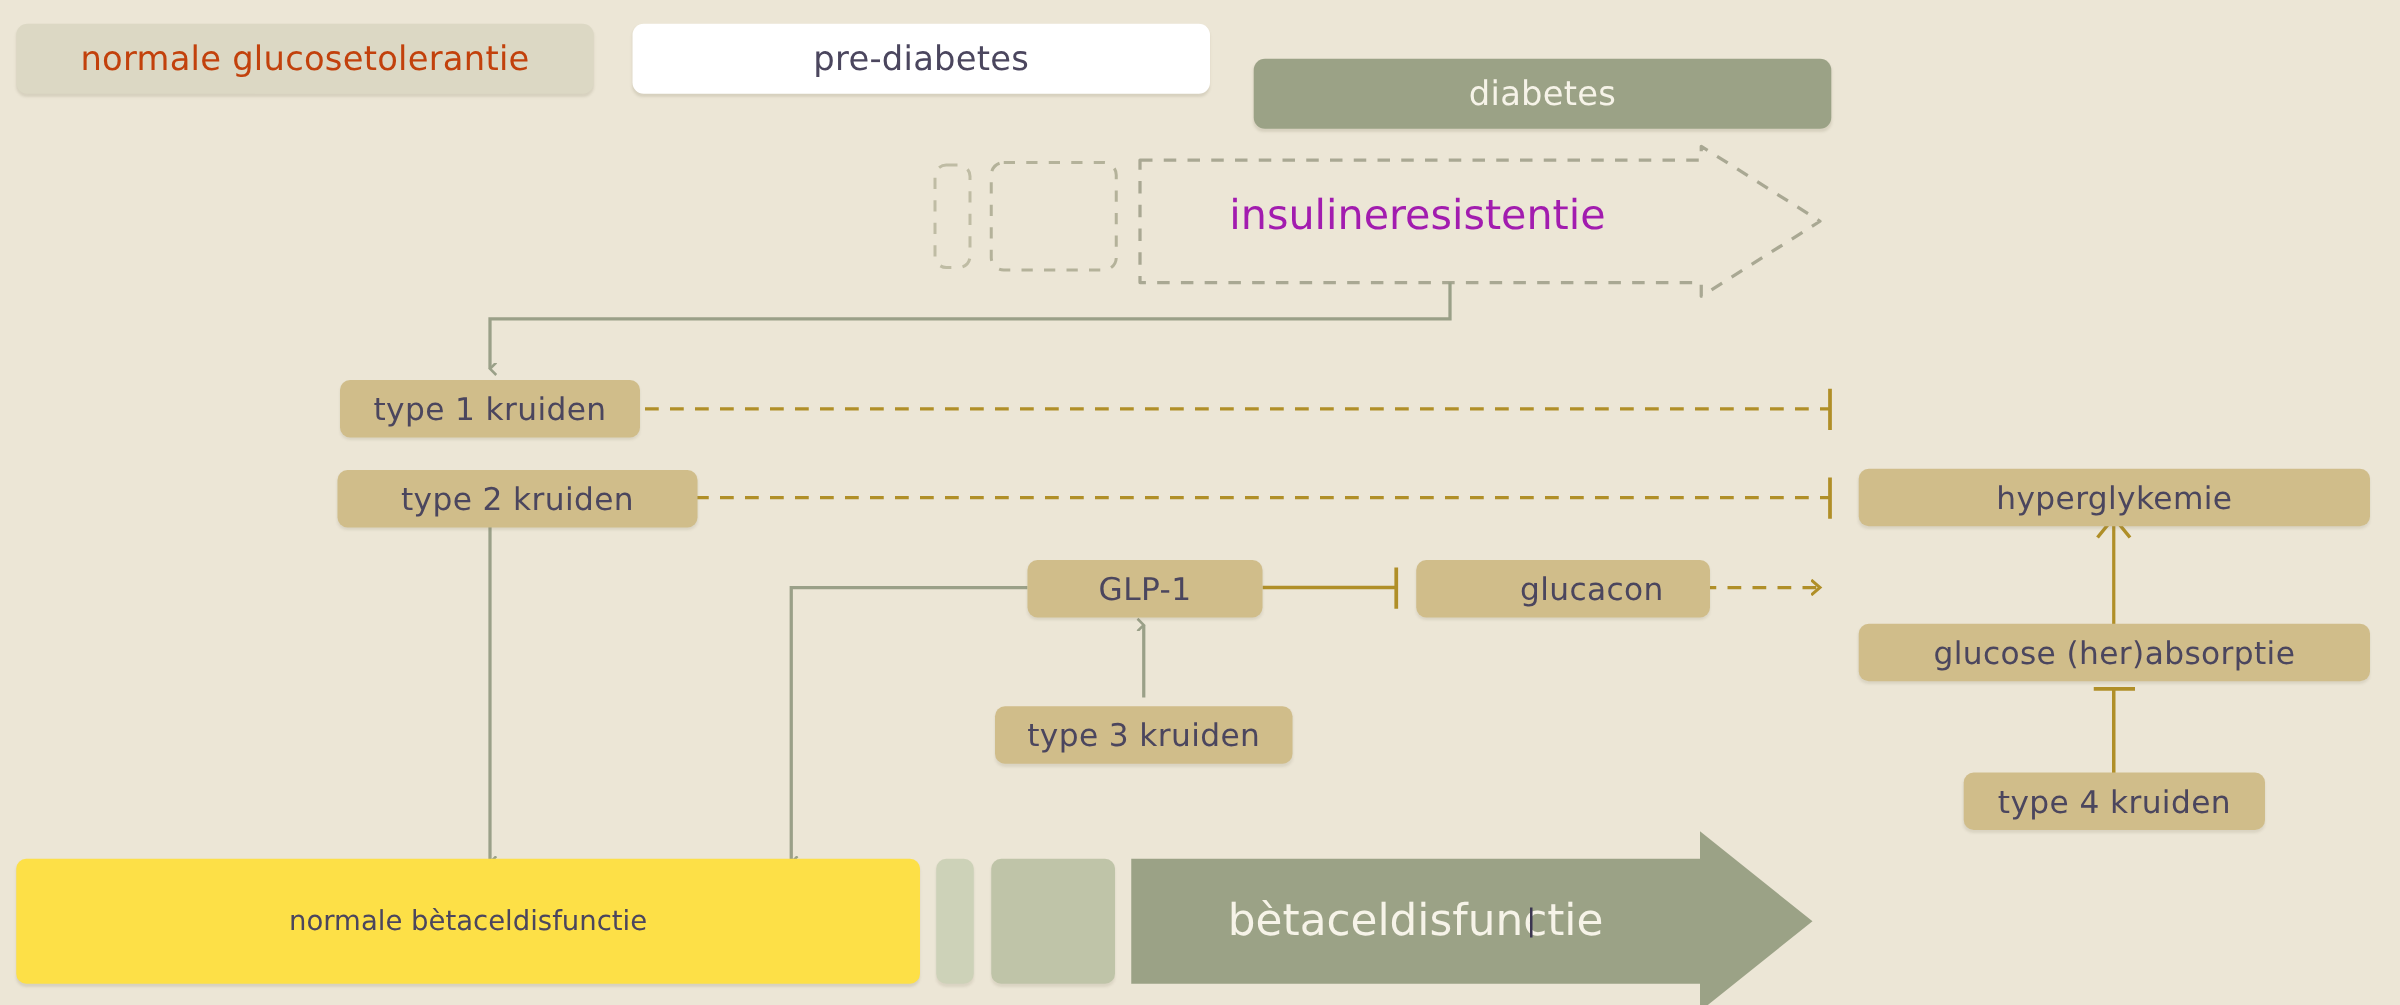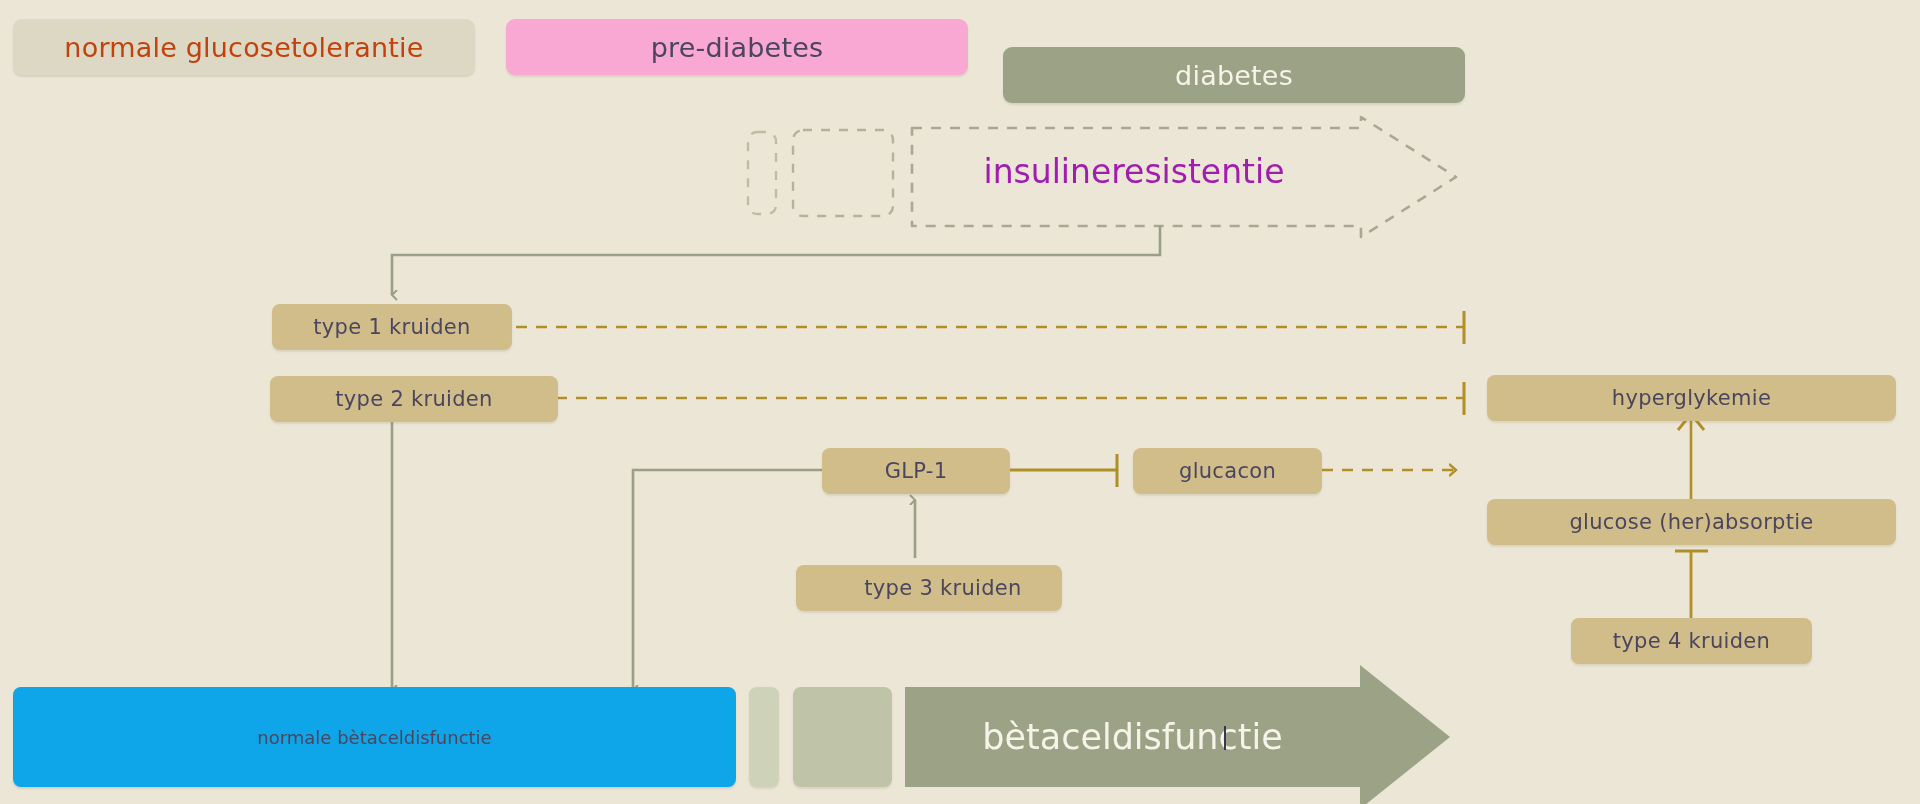--- a/index.html
+++ b/index.html
@@ -23,48 +23,48 @@
     position: absolute;
     border-radius: 9px;
     display: flex;
     align-items: center;
     justify-content: center;
     font-size: 27px;
     letter-spacing: .2px;
     box-shadow: 0 2px 2px rgba(120,115,90,.18);
   }
   .stage-normal { background: #dcd8c4; color: #c2410c; }
-  .stage-pre    { background: #f9a8d4; color: #4b465e; }
+  .stage-pre    { background: #ffffff; color: #4b465e; }
   .stage-diab   { background: #9ba286; color: #f6f3e8; }
 
   
   .node {
     position: absolute;
     background: #d0bd8a;
     color: #4b465e;
     border-radius: 8px;
     display: flex;
     align-items: center;
     justify-content: center;
-    font-size: 21px;
+    font-size: 25px;
     letter-spacing: .3px;
     box-shadow: 0 2px 2px rgba(120,115,90,.15);
     white-space: nowrap;
   }
 
   
   .bottom-normal {
     position: absolute;
-    background: #0ea5e9;
+    background: #fde047;
     color: #4b465e;
     border-radius: 8px;
     display: flex;
     align-items: center;
     justify-content: center;
-    font-size: 18px;
+    font-size: 22px;
     box-shadow: 0 2px 2px rgba(120,115,90,.18);
   }
   .blk {
     position: absolute;
     border-radius: 8px;
     box-shadow: 0 2px 2px rgba(120,115,90,.15);
   }
   .blk-a { background: #cdd2b8; }
   .blk-b { background: #bfc4a8; }
   .bottom-arrow-label {
@@ -175,25 +175,25 @@
   </div>
 
   <div class="node" style="left:270px; top:376px; width:288px; height:46px;text-align:right;">
     <span>type 2 kruiden</span>
   </div>
 
   <div class="node" style="left:822px; top:448px; width:188px; height:46px;">
     <span>GLP-1</span>
   </div>
 
-  <div class="node" style="left:1133px; top:448px; width:189px; height:46px;">
+  <div class="node" style="left:1133px; top:448px; width:189px; height:46px;padding-left:46px;">
     <span>glucacon</span>
   </div>
 
-  <div class="node" style="left:796px; top:565px; width:238px; height:46px;padding-left:28px;">
+  <div class="node" style="left:796px; top:565px; width:238px; height:46px;">
     <span>type 3 kruiden</span>
   </div>
 
   <div class="node" style="left:1487px; top:375px; width:409px; height:46px;">
     <span>hyperglykemie</span>
   </div>
 
   <div class="node" style="left:1487px; top:499px; width:409px; height:46px;">
     <span>glucose (her)absorptie</span>
   </div>

